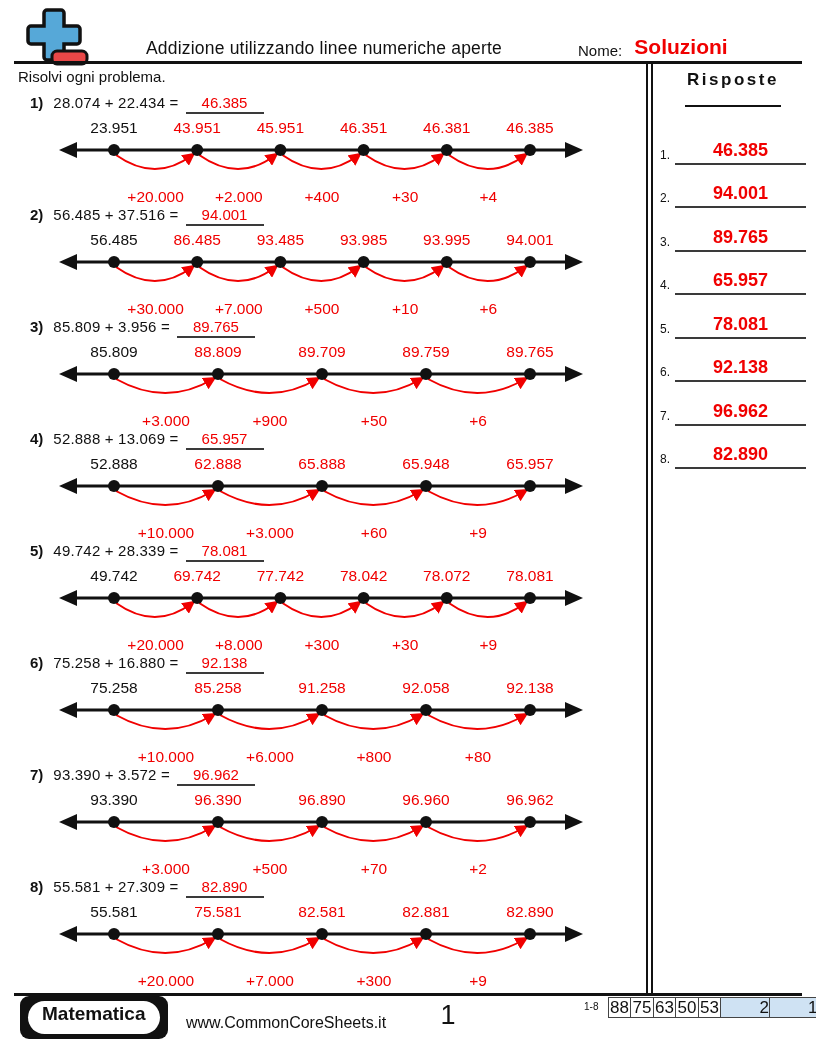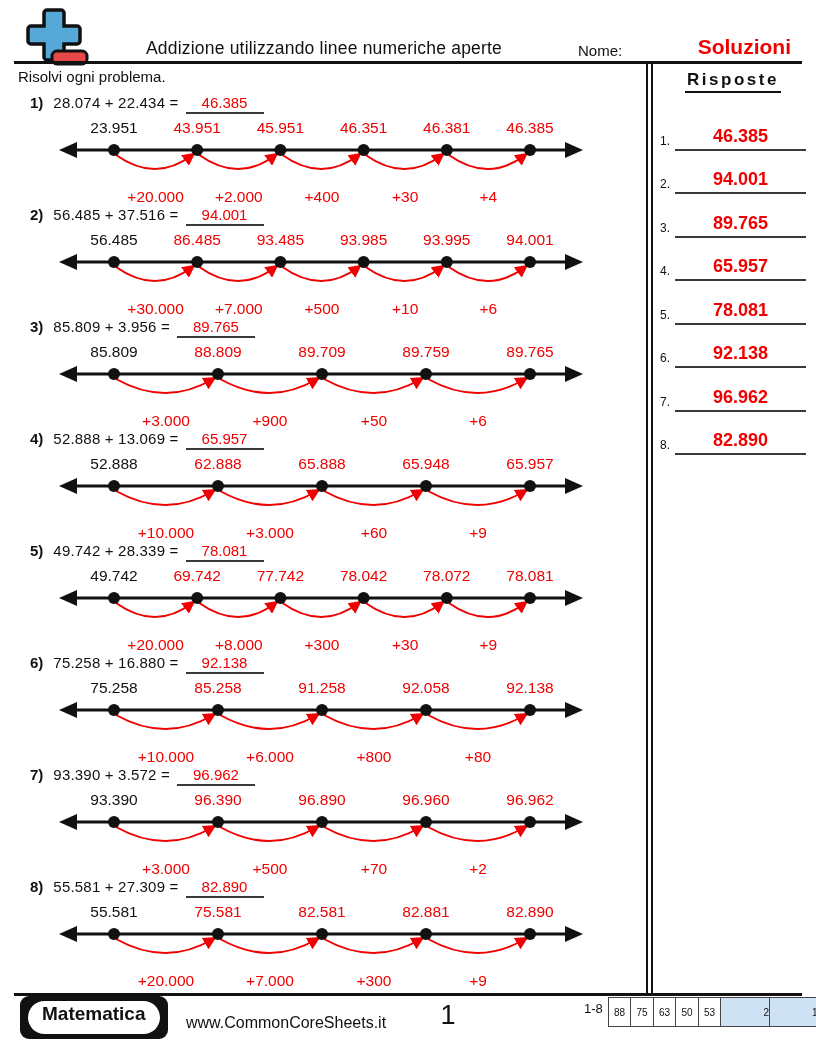--- a/index.html
+++ b/index.html
@@ -13,57 +13,57 @@
   *{margin:0;padding:0;box-sizing:border-box;}
   html,body{background:#ffffff;}
   body{font-family:"Liberation Sans","DejaVu Sans",sans-serif;color:var(--ink);}
   .page{position:relative;width:816px;height:1056px;background:#fff;overflow:hidden;}
 
   
   .logo{position:absolute;left:14px;top:6px;}
   .header-title{position:absolute;left:14px;top:38px;width:620px;text-align:center;
     font-size:17.5px;letter-spacing:.2px;}
   .nome-label{position:absolute;left:578px;top:42px;font-size:15px;}
-  .soluzioni{position:absolute;left:611px;top:35px;width:180px;text-align:right;
+  .soluzioni{position:absolute;left:591px;top:35px;width:180px;text-align:center;
     font-size:21px;font-weight:bold;color:var(--red);}
   .header-rule{position:absolute;left:14px;right:14px;top:61px;height:3px;background:var(--ink);}
 
   
   .content{position:absolute;left:14px;top:66px;width:632px;}
   .instructions{font-weight:normal;font-size:15px;margin:2px 0 4px 4px;}
   .problem{height:112px;}
   .problem-header{display:flex;align-items:baseline;margin-left:16px;font-size:15px;padding-top:5px;}
   .problem-num{font-weight:bold;margin-right:10px;}
   .problem-expression{letter-spacing:.2px;}
   .answer-blank{display:inline-block;min-width:78px;text-align:center;color:var(--red);
     border-bottom:2px solid var(--underline);margin-left:7px;padding:0 4px 1px;}
   .numberline-wrap{margin:2px 0 0 42px;}
   .numberline-wrap svg{display:block;}
 
   
   .divider{position:absolute;left:646px;top:64px;height:929px;width:7px;
     border-left:2px solid var(--ink);border-right:2px solid var(--ink);}
   .answers-panel{position:absolute;left:660px;top:70px;width:146px;}
   .answers-title{font-weight:bold;font-size:17px;letter-spacing:2.5px;width:max-content;
-    margin:0 auto 14px auto;border-bottom:2px solid var(--ink);padding:0 2px 1px;}
+    margin:0 auto 14px auto;border-bottom:2px solid var(--ink);padding:0 2px 15px;}
   .answer-row{display:flex;align-items:flex-end;height:43.5px;}
   .answer-num{font-size:12px;padding:0 5px 3px 0;}
   .answer-value{flex:1;text-align:center;color:var(--red);font-weight:bold;font-size:18px;
     border-bottom:2px solid var(--underline);padding-bottom:2px;}
 
   
   .footer-rule{position:absolute;left:14px;right:14px;top:993px;height:3px;background:var(--ink);}
   .brand-badge{position:absolute;left:20px;top:996px;background:var(--ink);border-radius:9px;padding:5px 8px;}
   .brand-badge-inner{background:#fff;border-radius:17px;padding:2px 14px 9px;font-weight:bold;font-size:19px;}
   .website{position:absolute;left:186px;top:1014px;font-size:16px;}
   .page-number{position:absolute;left:408px;top:1000px;width:80px;text-align:center;font-size:27px;}
-  .range-label{position:absolute;left:584px;top:1001px;font-size:13px;text-align:center;}
+  .range-label{position:absolute;left:584px;top:1001px;font-size:10px;text-align:center;}
   .score-table{position:absolute;left:609px;top:997px;display:flex;}
-  .score-cell{width:24px;height:30px;border:1.5px solid #444;margin-left:-1.5px;
-    display:flex;align-items:center;justify-content:center;font-size:10px;background:#fff;}
+  .score-cell{width:24px;height:21px;border:1.5px solid #444;margin-left:-1.5px;
+    display:flex;align-items:center;justify-content:center;font-size:17px;background:#fff;}
   .score-cell.highlight{background:var(--score-highlight);padding-left:48px;}
 </style>
 </head>
 <body>
 
 <div class="page">
 
   <div class="logo">
     <svg width="78" height="62" viewBox="0 0 78 62">
       <path d="M33,4 h14 a3,3 0 0 1 3,3 v13 h13 a3,3 0 0 1 3,3 v12 a3,3 0 0 1 -3,3 h-13 v13 a3,3 0 0 1 -3,3 h-14 a3,3 0 0 1 -3,-3 v-13 h-13 a3,3 0 0 1 -3,-3 v-12 a3,3 0 0 1 3,-3 h13 v-13 a3,3 0 0 1 3,-3 z" fill="var(--logo-blue)" stroke="#111" stroke-width="3.5"></path>

